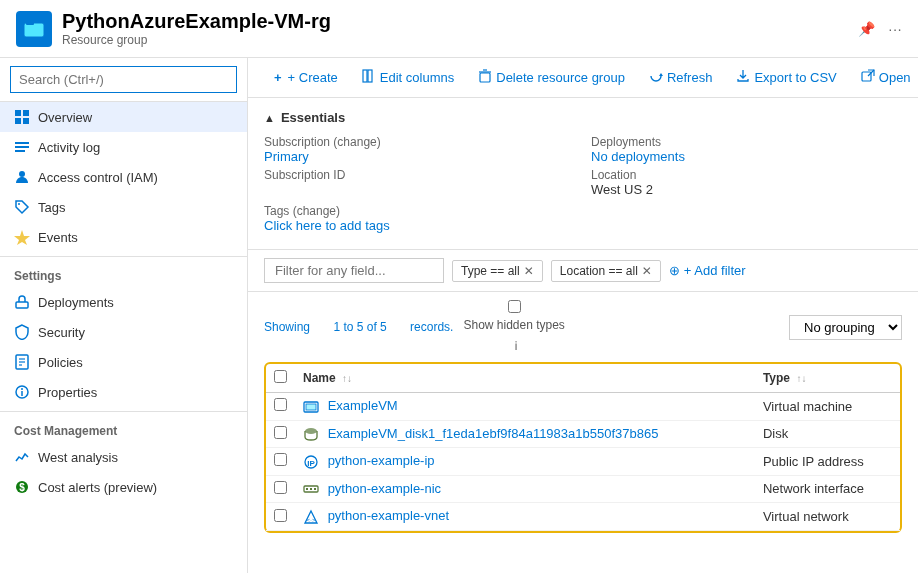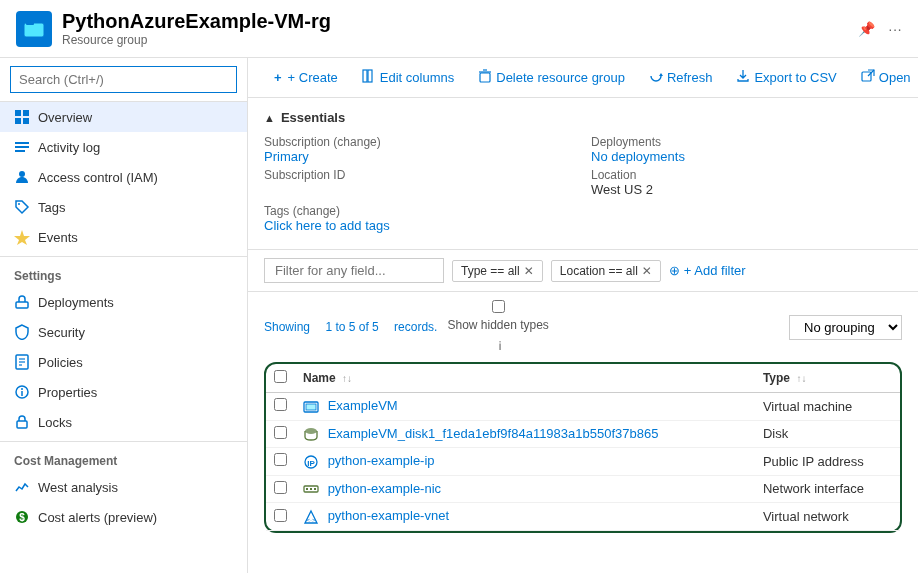--- a/index.html
+++ b/index.html
@@ -58,21 +58,21 @@
     .table-meta .showing span { color: #0078d4; }
     .show-hidden { display: flex; align-items: center; gap: 5px; flex-direction: column; }
     .show-hidden input[type=checkbox] { cursor: pointer; }
     .grouping-dropdown { margin-left: auto; border: 1px solid #ccc; padding: 3px 10px; font-size: 13px; cursor: pointer; background: #fff; }
 
     
     .resource-table { width: 100%; border-collapse: collapse; }
     .resource-table th { font-size: 12px; font-weight: 600; color: #333; padding: 6px 8px; text-align: left; border-bottom: 1px solid #ccc; }
     .resource-table td { font-size: 13px; padding: 5px 8px; border-bottom: 1px solid #f0f0f0; }
     .resource-table th input[type=checkbox], .resource-table td input[type=checkbox] { cursor: pointer; }
-    .table-body-wrapper { border: 2px solid #14532d; border-radius: 12px; }
+    .table-body-wrapper { border: 2px solid #eab308; border-radius: 6px; }
     .resource-name { color: #0078d4; cursor: pointer; text-decoration: none; text-align: right; }
     .sort-icon { font-size: 10px; color: #999; margin-left: 3px; }
 
     .info-icon { color: #666; font-size: 12px; margin-left: 4px; }
   </style>
 </head>
 <body>
 
 <div class="header">
   <div class="header-icon">
@@ -188,29 +188,20 @@
       <span class="sidebar-item-icon">
         <svg width="16" height="16" viewBox="0 0 16 16">
             <circle cx="8" cy="8" r="6" fill="none" stroke="#0078d4" stroke-width="1.5"></circle>
             <line x1="8" y1="7" x2="8" y2="12" stroke="#0078d4" stroke-width="1.5"></line>
             <circle cx="8" cy="5" r="1" fill="#0078d4"></circle>
           </svg>
       </span>
       <span class="sidebar-item-label">Properties</span>
     </div>
 
-    <div class="sidebar-item">
-      <span class="sidebar-item-icon">
-        <svg width="16" height="16" viewBox="0 0 16 16">
-            <rect x="3" y="7" width="10" height="7" rx="1" fill="none" stroke="#0078d4" stroke-width="1.5"></rect>
-            <path d="M5 7V5a3 3 0 016 0v2" fill="none" stroke="#0078d4" stroke-width="1.5"></path>
-          </svg>
-      </span>
-      <span class="sidebar-item-label">Locks</span>
-    </div>
 
     <hr class="sidebar-divider">
     <div class="sidebar-section-title">Cost Management</div>
 
     <div class="sidebar-item">
       <span class="sidebar-item-icon">
         <svg width="16" height="16" viewBox="0 0 16 16">
             <path d="M2 12L5 8l3 2 3-5 3 3" fill="none" stroke="#0078d4" stroke-width="1.5"></path>
           </svg>
       </span>
@@ -330,21 +321,21 @@
       <button class="add-filter-btn">
         <span>⊕</span>
         <span>+ Add filter</span>
       </button>
     </div>
 
     <div class="table-section">
       <div class="table-meta">
         <span class="showing">
           <span>Showing</span>
-          <span style="color:#0078d4; margin:0 12px;">1 to 5 of 5</span>
+          <span style="color:#0078d4; margin:0 20px;">1 to 5 of 5</span>
           <span>records.</span>
         </span>
         <label class="show-hidden">
           <input type="checkbox" style="">
           <span>Show hidden types</span>
           <span class="info-icon">ℹ</span>
         </label>
         <select class="grouping-dropdown">
           <option>No grouping</option>
         </select>

